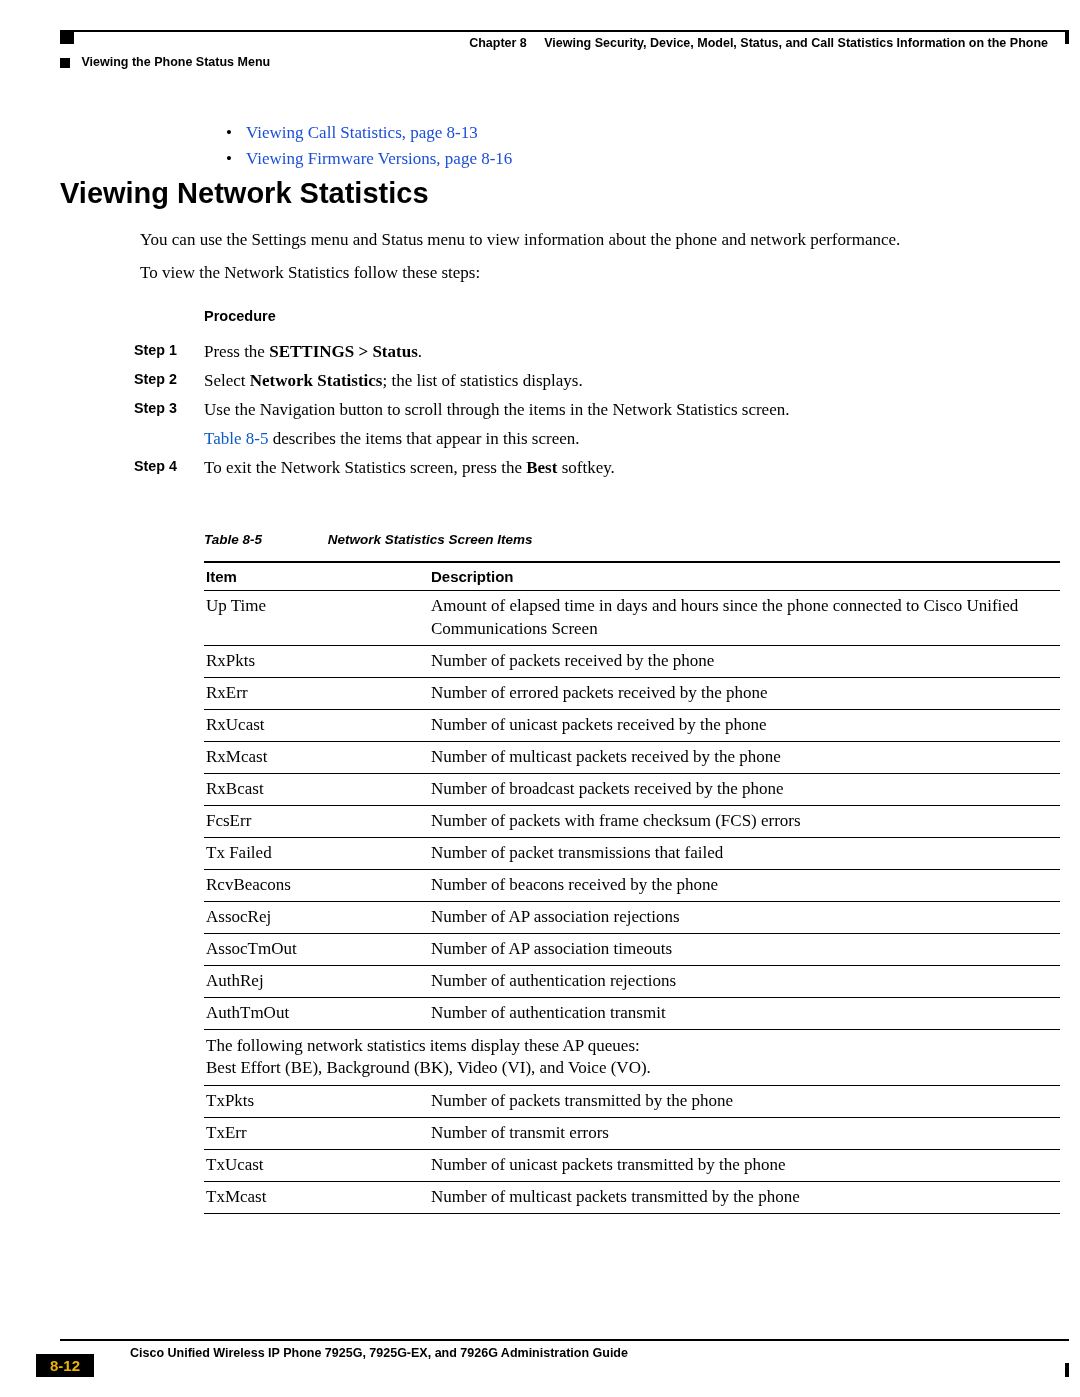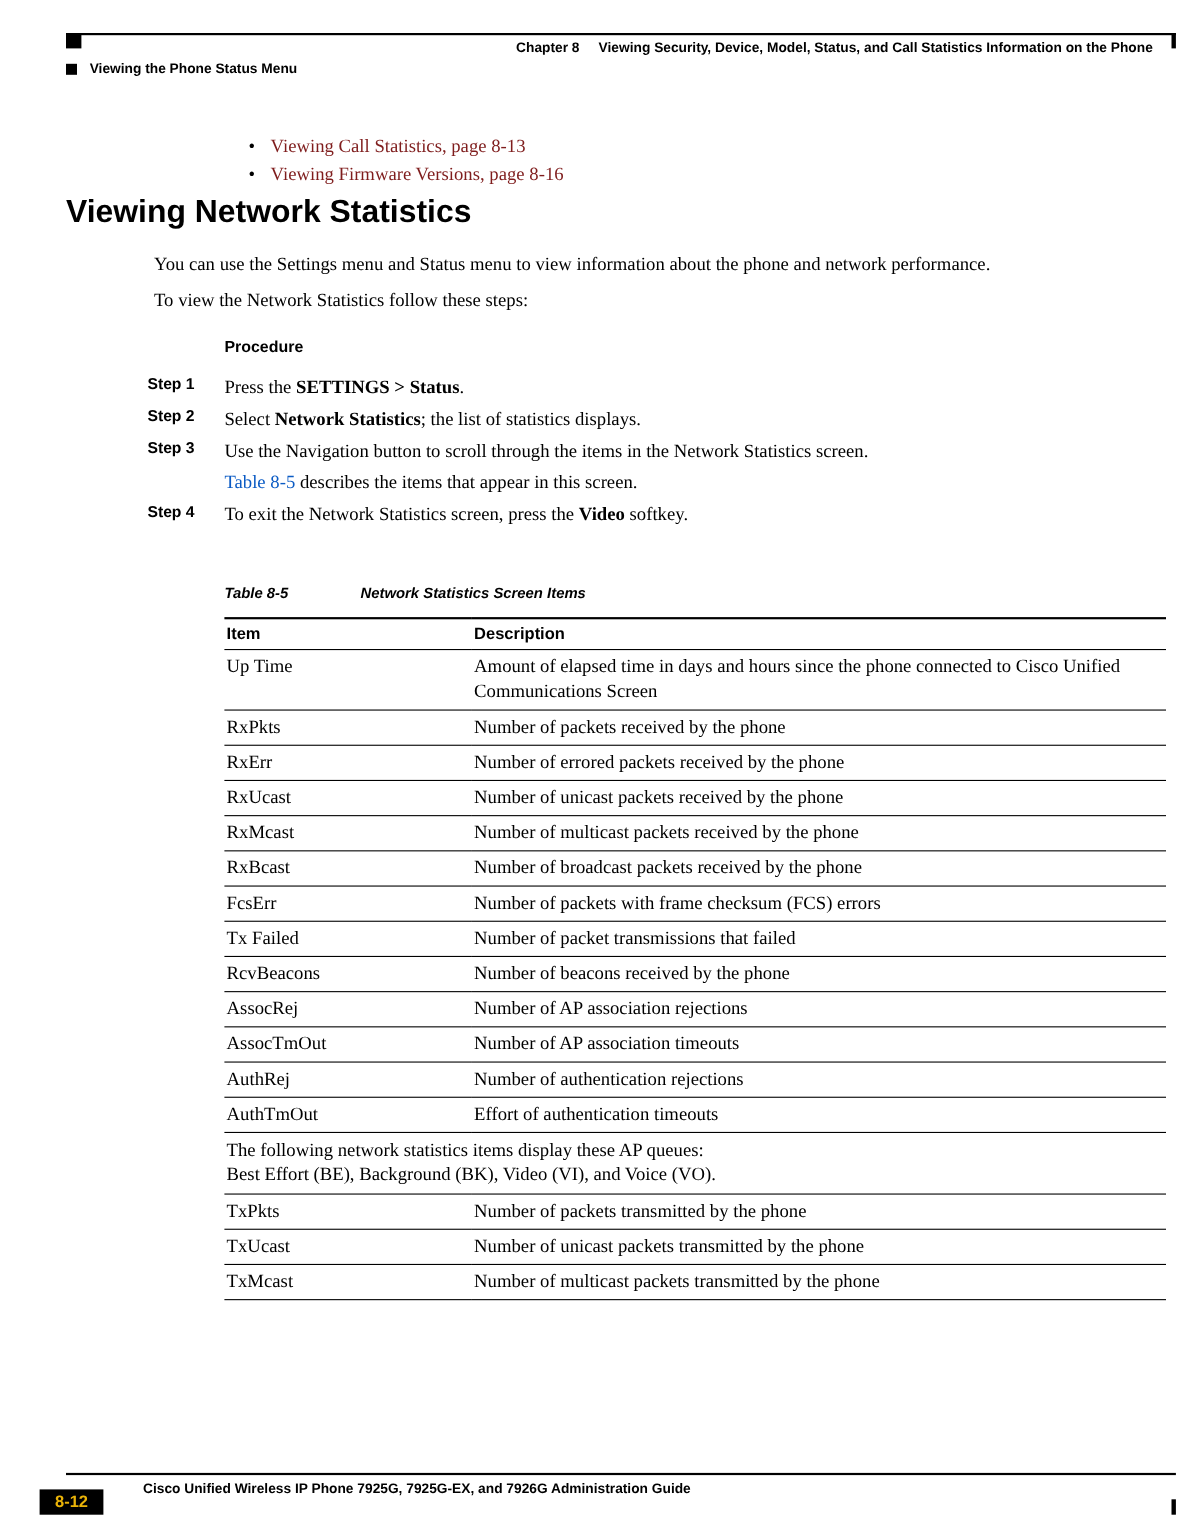--- a/index.html
+++ b/index.html
@@ -78,21 +78,21 @@
   .bullet-item {
     display: flex;
     line-height: 1.55;
   }
   .bullet-dot {
     width: 20px;
     text-align: left;
     color: #000;
   }
   .bullet-text {
-    color: #7f1d1d;
+    color: #1d4ed8;
   }
   .h2 {
     font-family: Arial, Helvetica, sans-serif;
     font-size: 29px;
     font-weight: bold;
     margin-bottom: 18px;
     margin-left: 0;
   }
   .para {
     margin-left: 80px;
@@ -257,21 +257,21 @@
         <div class="step-body">
           <div>Use the Navigation button to scroll through the items in the Network Statistics screen.</div>
           <div class="sub">
             <span class="link-inline">Table 8-5</span><span> describes the items that appear in this screen.</span>
           </div>
         </div>
       </div>
       <div class="step-row">
         <div class="step-label">Step 4</div>
         <div class="step-body">
-          <span>To exit the Network Statistics screen, press the </span><span class="bold-serif">Video</span><span> softkey.</span>
+          <span>To exit the Network Statistics screen, press the </span><span class="bold-serif">Best</span><span> softkey.</span>
         </div>
       </div>
     </div>
 
     <div class="table-area">
       <div class="table-caption">
         <span class="tc-label">Table 8-5</span>
         <span>Network Statistics Screen Items</span>
       </div>
       <table class="data-table">
@@ -325,37 +325,41 @@
             <tr>
               <td class="item-col">AssocTmOut</td>
               <td>Number of AP association timeouts</td>
             </tr>
             <tr>
               <td class="item-col">AuthRej</td>
               <td>Number of authentication rejections</td>
             </tr>
             <tr>
               <td class="item-col">AuthTmOut</td>
-              <td>Effort of authentication timeouts</td>
+              <td>Number of authentication transmit</td>
             </tr>
           </tbody>
         <tbody>
           <tr class="span-row">
             <td colspan="2">
               <div>The following network statistics items display these AP queues:</div>
               <div>Best Effort (BE), Background (BK), Video (VI), and Voice (VO).</div>
             </td>
           </tr>
         </tbody>
         <tbody id="tbody2">
             <tr>
               <td class="item-col">TxPkts</td>
               <td>Number of packets transmitted by the phone</td>
             </tr>
             <tr>
+              <td class="item-col">TxErr</td>
+              <td>Number of transmit errors</td>
+            </tr>
+            <tr>
               <td class="item-col">TxUcast</td>
               <td>Number of unicast packets transmitted by the phone</td>
             </tr>
             <tr>
               <td class="item-col">TxMcast</td>
               <td>Number of multicast packets transmitted by the phone</td>
             </tr>
           </tbody>
       </table>
     </div>

